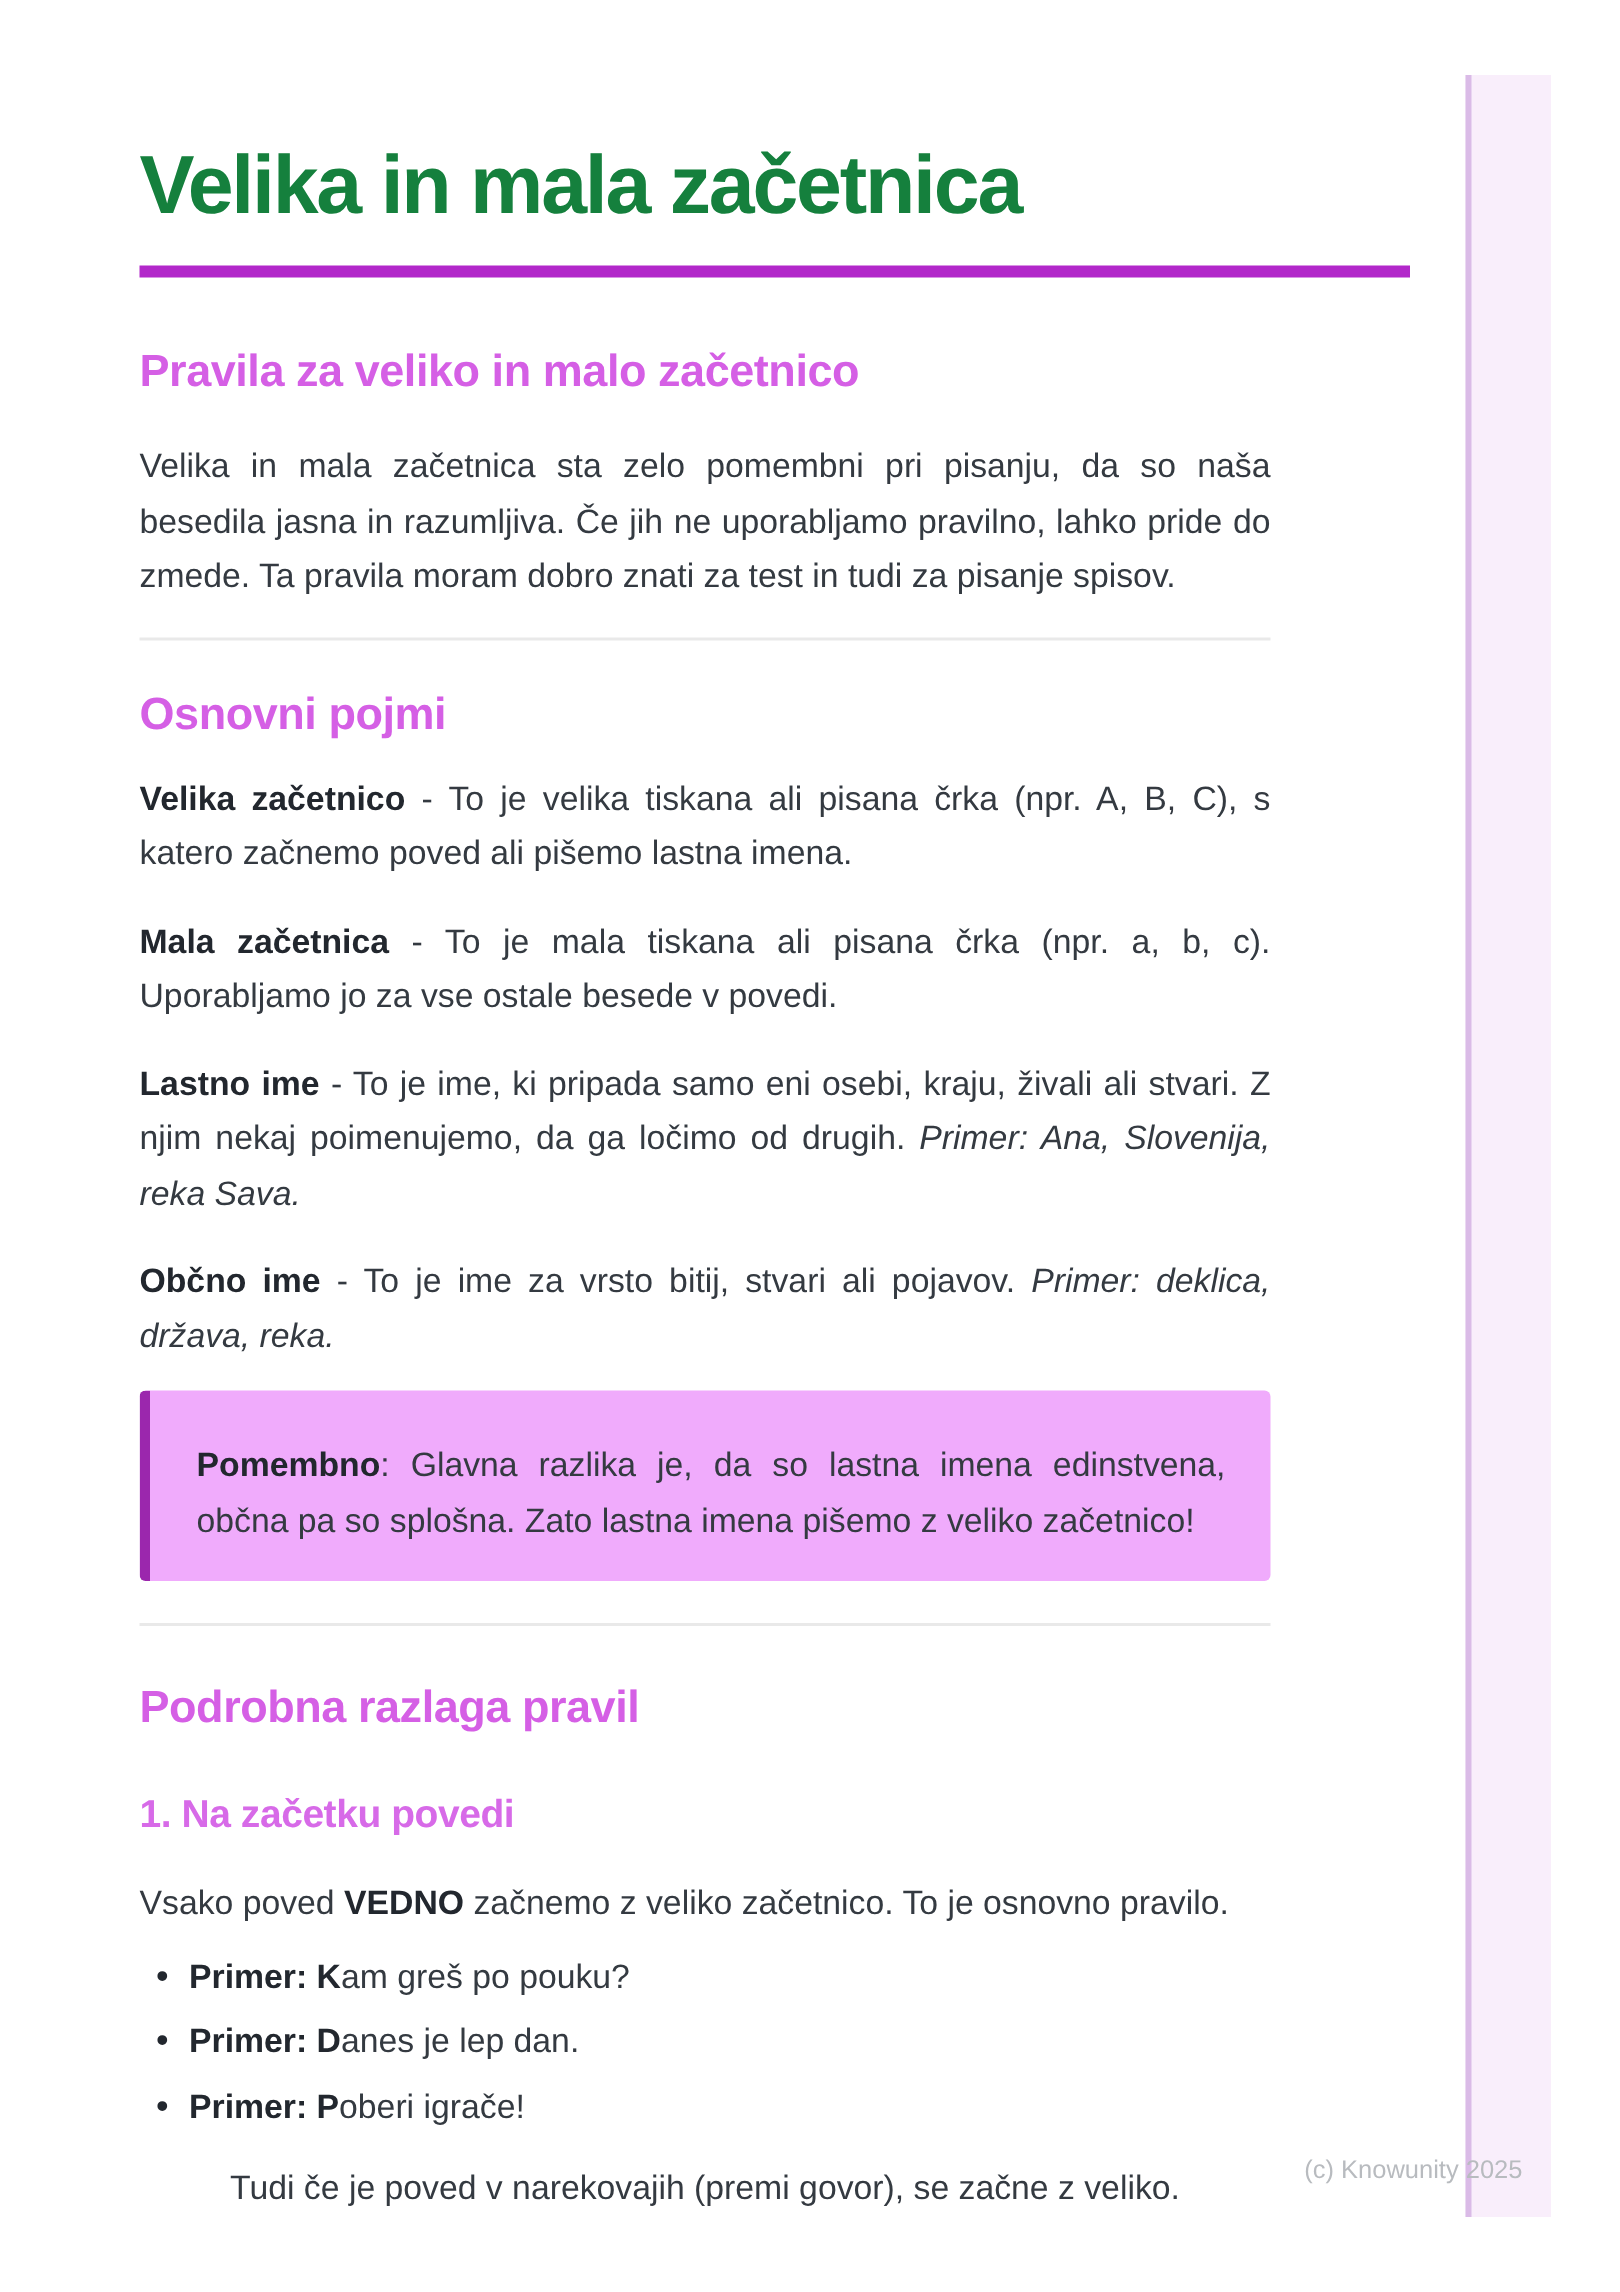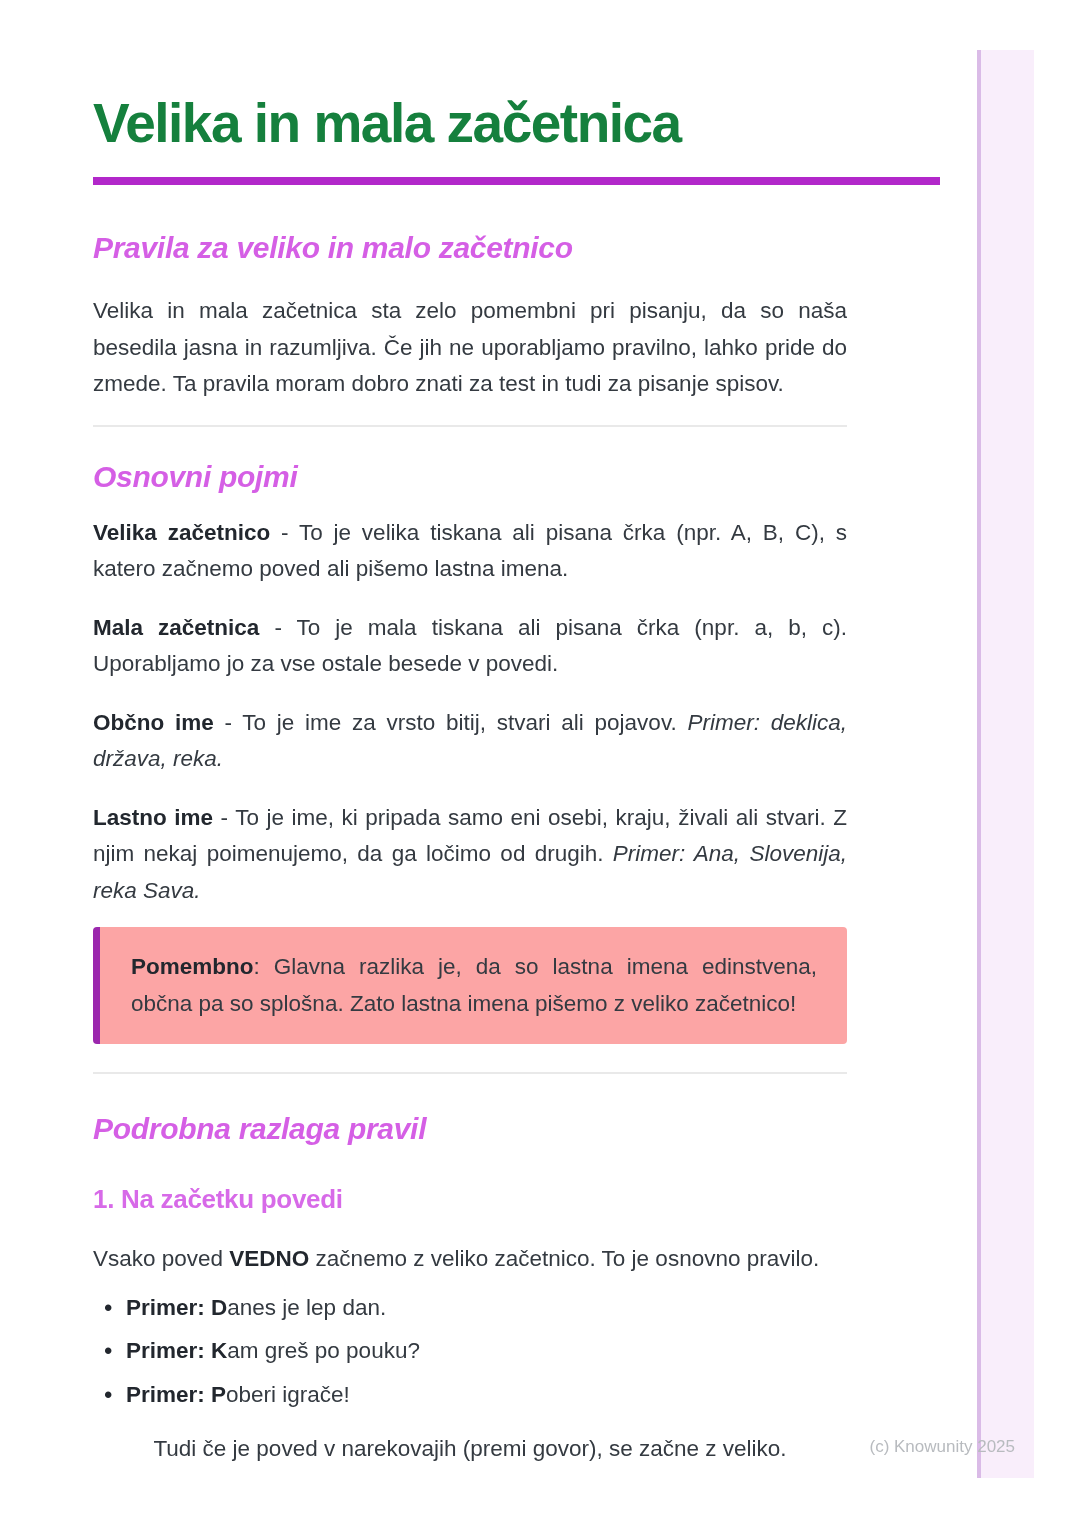--- a/index.html
+++ b/index.html
@@ -37,21 +37,20 @@
     width: 847px;
     height: 8px;
     background: #b228ca;
   }
   h2.section-heading {
     font-size: 30px;
     line-height: 32px;
     font-weight: 700;
     color: #d55fe5;
     letter-spacing: -0.3px;
-    font-style: italic;
   }
   h2.rules-heading    { margin-top: 47px; }
   h2.concepts-heading { margin-top: 34px; }
   h2.detailed-heading { margin-top: 39px; }
   h3.sub-heading {
     margin-top: 40px;
     font-size: 26px;
     line-height: 28px;
     font-weight: 700;
     color: #d76ae8;
@@ -70,24 +69,24 @@
   .def-term, .bold { font-weight: 700; color: #22272e; text-align: right; }
   .example { font-style: italic; }
   hr.section-divider {
     border: none;
     border-top: 2px solid #e9e9e9;
     margin-top: 22px;
   }
   hr.divider-2 { margin-top: 28px; }
   .callout {
     margin-top: 18px;
-    background: #fca5a5;
+    background: #f0abfc;
     border-left: 7px solid #9b27ad;
     border-radius: 4px;
-    padding: 22px 30px 22px 31px;
+    padding: 32px 30px 22px 31px;
   }
   .callout p { text-align: justify; }
   ul.example-list {
     margin-top: 12px;
     list-style: none;
   }
   ul.example-list li {
     position: relative;
     padding-left: 33px;
     font-size: 22.5px;
@@ -126,39 +125,39 @@
   <p class="body-text intro-para">Velika in mala začetnica sta zelo pomembni pri pisanju, da so naša besedila jasna in razumljiva. Če jih ne uporabljamo pravilno, lahko pride do zmede. Ta pravila moram dobro znati za test in tudi za pisanje spisov.</p>
 
   <hr class="section-divider">
 
   <h2 class="section-heading concepts-heading">Osnovni pojmi</h2>
 
   <p class="body-text def-para"><strong class="def-term">Velika začetnico</strong><span> - To je velika tiskana ali pisana črka (npr. A, B, C), s katero začnemo poved ali pišemo lastna imena.</span></p>
 
   <p class="body-text def-para"><strong class="def-term">Mala začetnica</strong><span> - To je mala tiskana ali pisana črka (npr. a, b, c). Uporabljamo jo za vse ostale besede v povedi.</span></p>
 
+  <p class="body-text def-para"><strong class="def-term">Lastno ime</strong><span> - To je ime, ki pripada samo eni osebi, kraju, živali ali stvari. Z njim nekaj poimenujemo, da ga ločimo od drugih.</span><em class="example"> Primer: Ana, Slovenija, reka Sava.</em></p>
+
   <p class="body-text def-para"><strong class="def-term">Občno ime</strong><span> - To je ime za vrsto bitij, stvari ali pojavov.</span><em class="example"> Primer: deklica, država, reka.</em></p>
-
-  <p class="body-text def-para"><strong class="def-term">Lastno ime</strong><span> - To je ime, ki pripada samo eni osebi, kraju, živali ali stvari. Z njim nekaj poimenujemo, da ga ločimo od drugih.</span><em class="example"> Primer: Ana, Slovenija, reka Sava.</em></p>
 
   <div class="callout">
     <p class="body-text"><strong class="bold">Pomembno</strong><span>: Glavna razlika je, da so lastna imena edinstvena, občna pa so splošna. Zato lastna imena pišemo z veliko začetnico!</span></p>
   </div>
 
   <hr class="section-divider divider-2">
 
   <h2 class="section-heading detailed-heading">Podrobna razlaga pravil</h2>
 
   <h3 class="sub-heading">1. Na začetku povedi</h3>
 
   <p class="body-text rule-intro"><span>Vsako poved </span><strong class="bold">VEDNO</strong><span> začnemo z veliko začetnico. To je osnovno pravilo.</span></p>
 
   <ul class="example-list">
+    <li><strong class="bold">Primer: K</strong><span>am greš po pouku?</span></li>
     <li><strong class="bold">Primer: D</strong><span>anes je lep dan.</span></li>
-    <li><strong class="bold">Primer: K</strong><span>am greš po pouku?</span></li>
     <li><strong class="bold">Primer: P</strong><span>oberi igrače!</span></li>
   </ul>
 
   <p class="body-text closing-para">Tudi če je poved v narekovajih (premi govor), se začne z veliko.</p>
 
 </div>
 
 <div class="footer-copy">(c) Knowunity 2025</div>
 
 </body></html>

